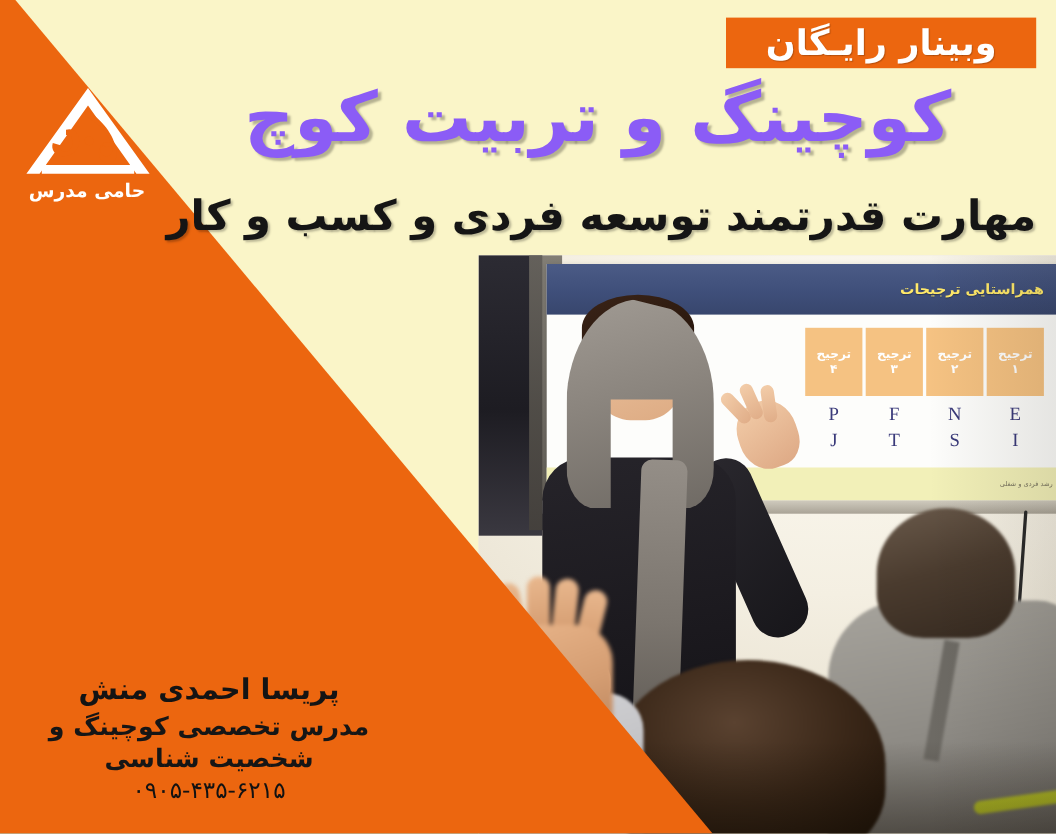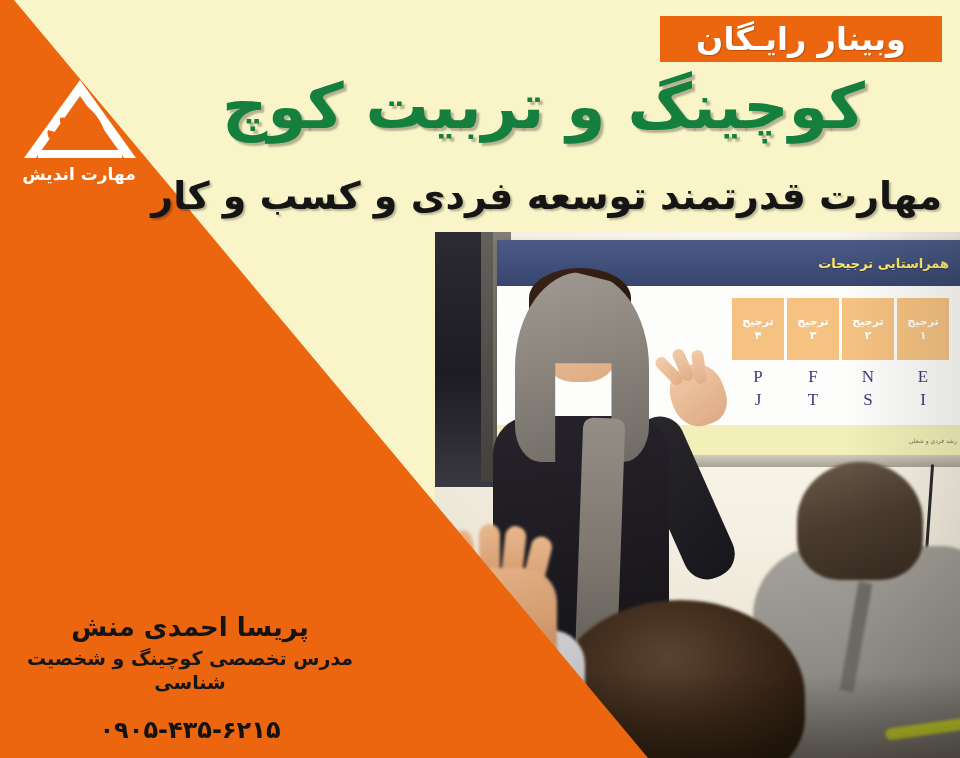--- a/index.html
+++ b/index.html
@@ -223,21 +223,21 @@
     display:flex;align-items:center;justify-content:center;
   }
   .badge-text{
     color:#ffffff;font-size:32px;font-weight:bold;letter-spacing:.5px;
     text-shadow:1px 1px 1px rgba(0,0,0,.22);
   }
 
   
   .headline{
     position:absolute;right:18px;top:74px;width:720px;text-align:left;
-    color:#15803d;font-size:63px;font-weight:bold;line-height:1.04;
+    color:#8b5cf6;font-size:63px;font-weight:bold;line-height:1.04;
     direction:rtl;
     text-shadow:3px 3px 2px rgba(0,0,0,.28);
     white-space:nowrap;
   }
   .subhead{
     position:absolute;right:18px;top:176px;width:760px;text-align:center;
     color:#151515;font-size:38px;font-weight:bold;line-height:1.1;
     direction:rtl;
     text-shadow:2px 2px 2px rgba(0,0,0,.25);
     white-space:nowrap;
@@ -246,30 +246,30 @@
   
   .credits{
     position:absolute;left:0;top:612px;width:380px;text-align:center;
     direction:rtl;
   }
   .credit-name{
     color:#141414;font-size:26px;font-weight:bold;line-height:1.2;
     letter-spacing:.2px;
   }
   .credit-role{
-    color:#161616;font-size:19px;font-weight:bold;margin-top:4px;
+    color:#161616;font-size:23px;font-weight:bold;margin-top:4px;
     line-height:1.25;
   }
   .contact{
     position:absolute;left:0;top:700px;width:380px;text-align:center;
     direction:rtl;
   }
   .contact-label{color:#141414;font-size:17px;font-weight:bold;line-height:1.3;}
   .contact-phone{
-    color:#121212;font-size:24px;font-weight:bold;margin-top:16px;
+    color:#121212;font-size:21px;font-weight:normal;margin-top:6px;
     letter-spacing:1px;direction:ltr;unicode-bidi:plaintext;
   }
 </style>
 </head>
 <body>
 
 <div class="poster">
 
   <div class="photo">
     <div class="photo-inner">
@@ -351,21 +351,21 @@
         <path d="M60 2 L116 80 L104 80 L60 18 L16 80 L4 80 Z" fill="#ffffff"></path>
         <path d="M18 72 L102 72 L102 80 L18 80 Z" fill="#ffffff"></path>
         <path d="M58 22 C72 30 84 44 86 60 C87 68 82 72 76 70 C70 68 68 60 72 54
                  C75 50 80 50 82 54 L76 56 C75 54 73 54 72 56 C70 60 73 64 77 64
                  C81 64 83 60 82 56 C79 44 70 34 58 28 Z" fill="#EC660F"></path>
         <path d="M40 40 C46 38 52 42 52 50 C52 58 46 64 38 64 C30 64 26 58 28 52
                  L35 54 C34 58 36 60 39 60 C43 60 46 56 46 51 C46 46 43 44 40 45 Z" fill="#EC660F"></path>
         <circle cx="61" cy="50" r="4" fill="#EC660F"></circle>
       </svg>
     </div>
-    <div class="logo-text">مهارت اندیش</div>
+    <div class="logo-text">حامی مدرس</div>
   </div>
 
   <div class="badge">
     <span class="badge-text">وبینار رایـگان</span>
   </div>
 
   <div class="headline">کوچینگ و تربیت کوچ</div>
   <div class="subhead">مهارت قدرتمند توسعه فردی و کسب و کار</div>
 
   <div class="credits">

